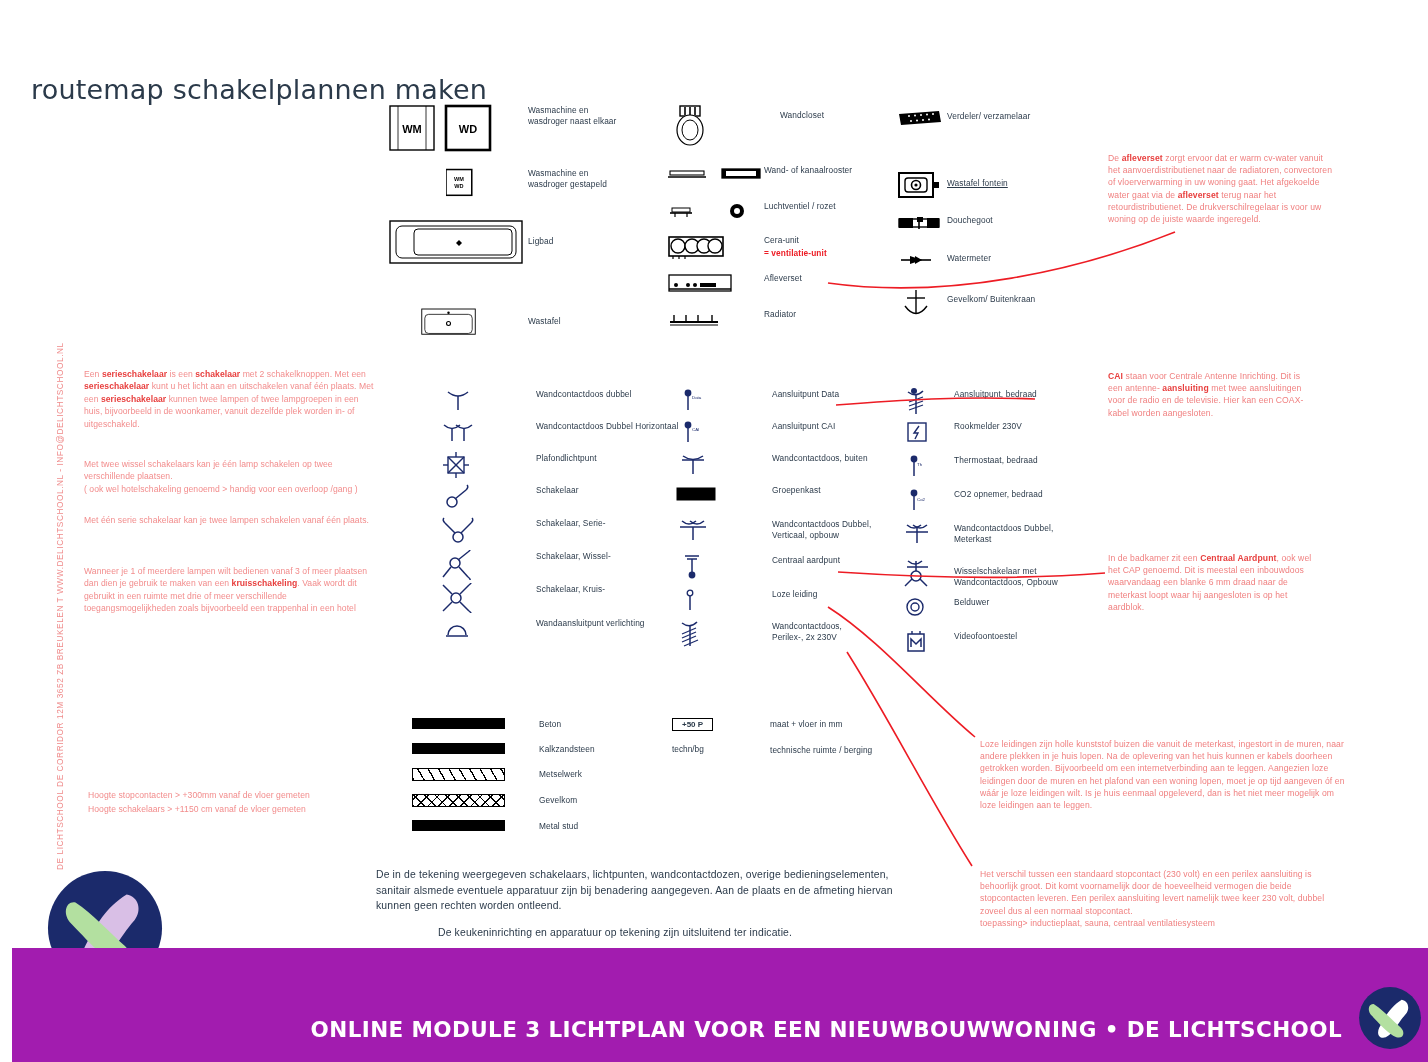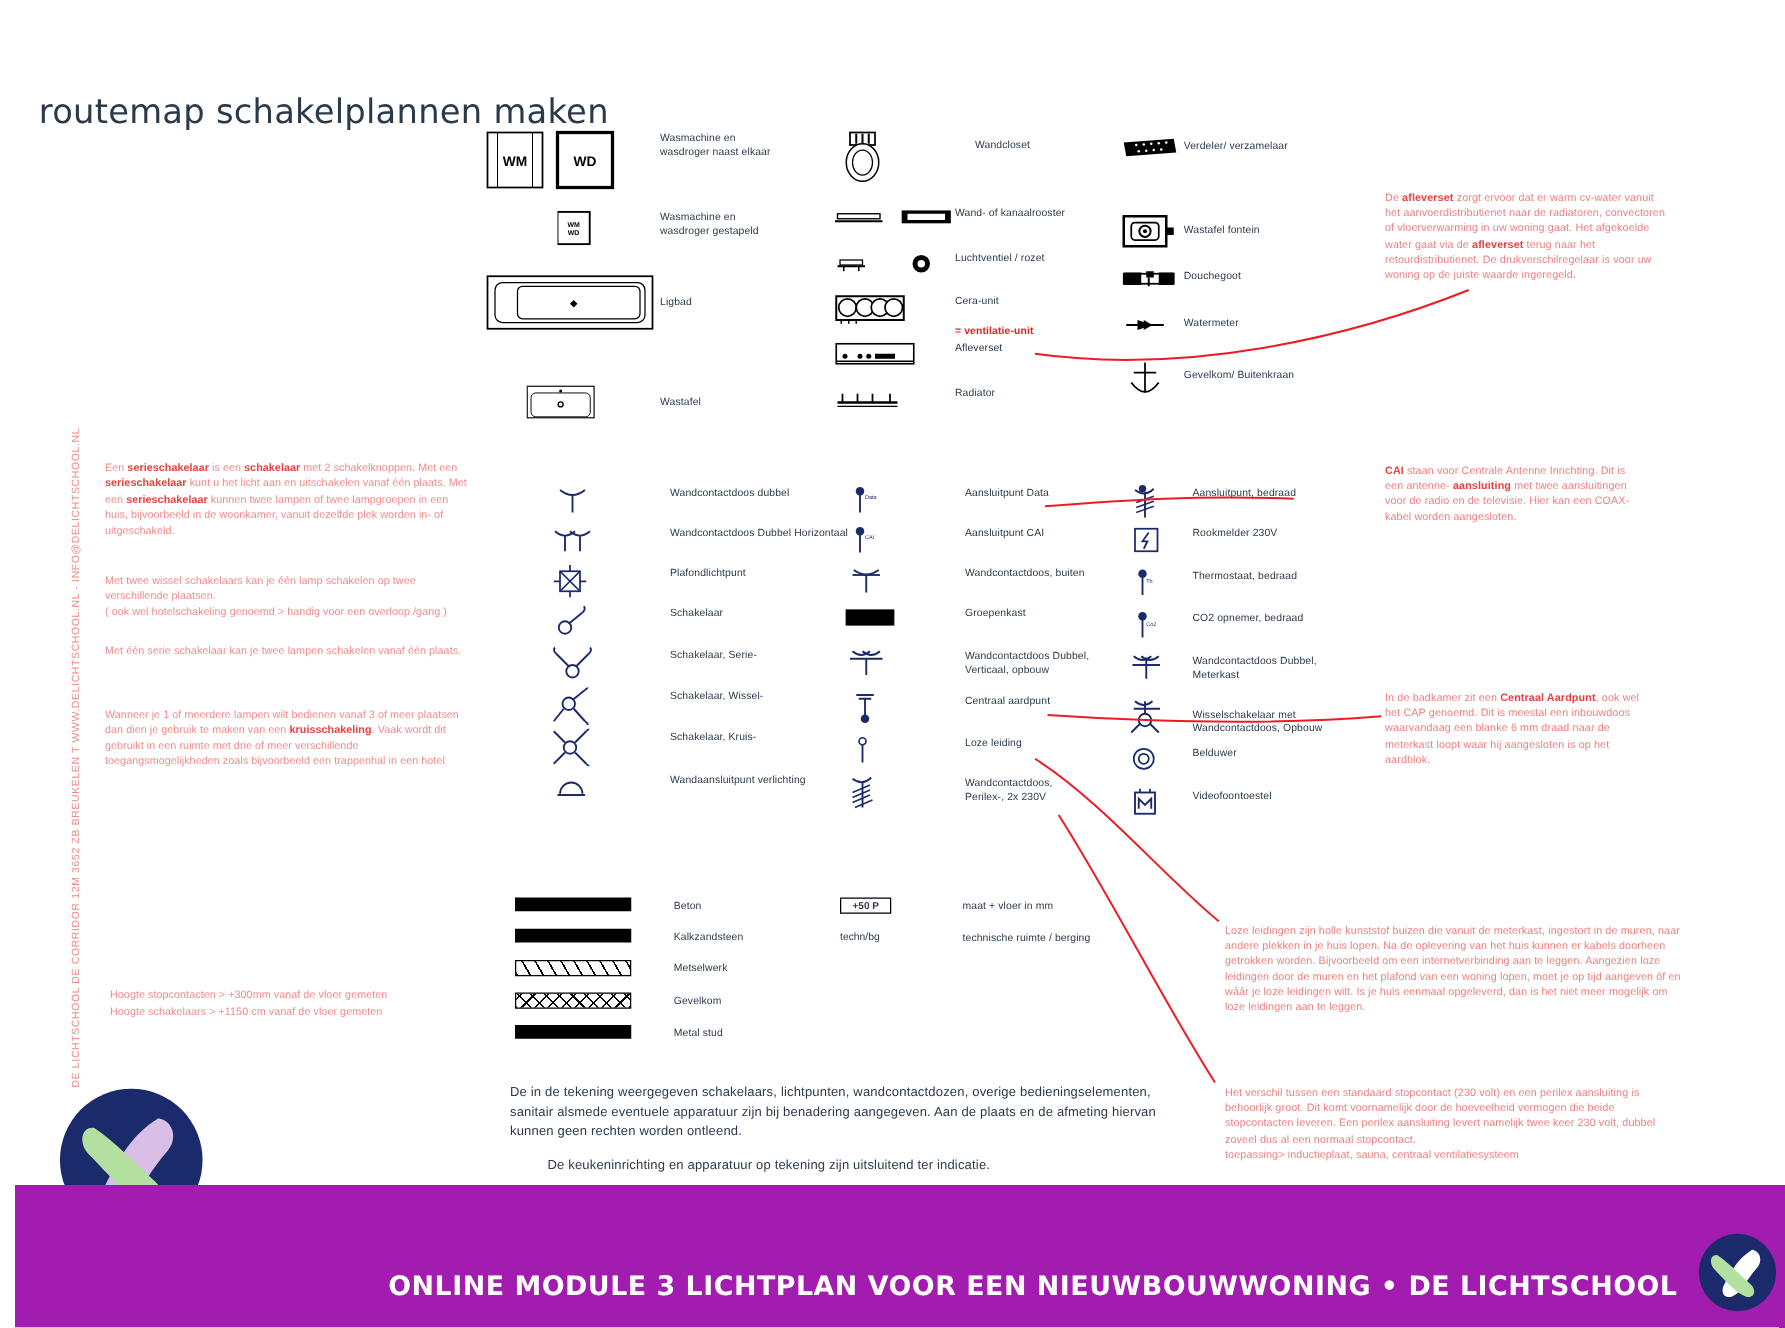--- a/index.html
+++ b/index.html
@@ -210,21 +210,21 @@
           <circle cx="24" cy="12" r="7" fill="#fff" stroke="#000" stroke-width="1.4"></circle>
           <circle cx="36" cy="12" r="7" fill="#fff" stroke="#000" stroke-width="1.4"></circle>
           <circle cx="47" cy="12" r="7" fill="#fff" stroke="#000" stroke-width="1.4"></circle>
           <line x1="5" y1="22" x2="5" y2="25" stroke="#000" stroke-width="1.2"></line>
           <line x1="11" y1="22" x2="11" y2="25" stroke="#000" stroke-width="1.2"></line>
           <line x1="17" y1="22" x2="17" y2="25" stroke="#000" stroke-width="1.2"></line>
         </svg>
       </div>
       <div>
         <div class="sym-label">Cera-unit</div>
-        <div class="sym-label red" style="font-weight:bold;margin-top:12px;">= ventilatie-unit</div>
+        <div class="sym-label red" style="font-weight:bold;margin-top:1px;">= ventilatie-unit</div>
       </div>
     </div>
 
     <div class="sym-row" style="height:36px;">
       <div class="sym-cell">
         <svg width="96" height="22" viewBox="0 0 96 22">
           <rect x="1" y="3" width="62" height="16" fill="#fff" stroke="#000" stroke-width="1.3"></rect>
           <circle cx="8" cy="13" r="2" fill="#000"></circle>
           <circle cx="20" cy="13" r="2" fill="#000"></circle>
           <circle cx="27" cy="13" r="2" fill="#000"></circle>
@@ -273,21 +273,21 @@
     <div class="sym-row" style="height:44px;">
       <div class="sym-cell" style="width:50px;flex:0 0 50px;">
         <svg width="46" height="30" viewBox="0 0 46 30">
           <rect x="2" y="3" width="34" height="24" fill="#fff" stroke="#000" stroke-width="2"></rect>
           <rect x="8" y="8" width="22" height="14" rx="3" fill="#fff" stroke="#000" stroke-width="1.4"></rect>
           <circle cx="19" cy="15" r="4.5" fill="#fff" stroke="#000" stroke-width="1.6"></circle>
           <circle cx="19" cy="15" r="1.6" fill="#000"></circle>
           <rect x="36" y="12" width="6" height="6" fill="#000"></rect>
         </svg>
       </div>
-      <div class="sym-label" style="padding-top:8px;">Wastafel fontein</div>
+      <div class="sym-label" style="padding-top:8px;text-decoration:underline;">Wastafel fontein</div>
     </div>
 
     <div class="sym-row" style="height:38px;">
       <div class="sym-cell" style="width:50px;flex:0 0 50px;">
         <svg width="46" height="18" viewBox="0 0 46 18">
           <rect x="2" y="5" width="40" height="8" fill="#fff" stroke="#000" stroke-width="1.4"></rect>
           <rect x="2" y="4" width="14" height="10" fill="#000"></rect>
           <rect x="30" y="4" width="12" height="10" fill="#000"></rect>
           <rect x="20" y="3" width="6" height="5" fill="#000"></rect>
           <line x1="22" y1="8" x2="22" y2="15" stroke="#000" stroke-width="1.6"></line>
@@ -684,21 +684,21 @@
 
   <div class="note" style="left:1108px;top:552px;width:212px;">
     <span id="ncap"><span>In de badkamer zit een </span><b>Centraal Aardpunt</b><span>, ook wel het CAP genoemd. Dit is meestal een inbouwdoos waarvandaag een blanke 6 mm draad naar de meterkast loopt waar hij aangesloten is op het aardblok.</span></span>
   </div>
 
   <div class="note" style="left:980px;top:738px;width:365px;">Loze leidingen zijn holle kunststof buizen die vanuit de meterkast, ingestort in de muren, naar andere plekken in je huis lopen. Na de oplevering van het huis kunnen er kabels doorheen getrokken worden. Bijvoorbeeld om een internetverbinding aan te leggen. Aangezien loze leidingen door de muren en het plafond van een woning lopen, moet je op tijd aangeven óf en wáár je loze leidingen wilt. Is je huis eenmaal opgeleverd, dan is het niet meer mogelijk om loze leidingen aan te leggen.</div>
 
   <div class="note" style="left:980px;top:868px;width:368px;white-space:pre-line;">Het verschil tussen een standaard stopcontact (230 volt) en een perilex aansluiting is behoorlijk groot. Dit komt voornamelijk door de hoeveelheid vermogen die beide stopcontacten leveren. Een perilex aansluiting levert namelijk twee keer 230 volt, dubbel zoveel dus al een normaal stopcontact.
 toepassing&gt; inductieplaat, sauna, centraal ventilatiesysteem</div>
 
-  <div class="body-text" style="left:408px;top:867px;width:530px;">De in de tekening weergegeven schakelaars, lichtpunten, wandcontactdozen, overige bedieningselementen, sanitair alsmede eventuele apparatuur zijn bij benadering aangegeven. Aan de plaats en de afmeting hiervan kunnen geen rechten worden ontleend.</div>
+  <div class="body-text" style="left:376px;top:867px;width:530px;">De in de tekening weergegeven schakelaars, lichtpunten, wandcontactdozen, overige bedieningselementen, sanitair alsmede eventuele apparatuur zijn bij benadering aangegeven. Aan de plaats en de afmeting hiervan kunnen geen rechten worden ontleend.</div>
   <div class="body-text" style="left:390px;top:925px;width:530px;padding-left:48px;">De keukeninrichting en apparatuur op tekening zijn uitsluitend ter indicatie.</div>
   <div class="body-text" style="left:390px;top:950px;width:530px;">Maatvoering wanden is exclusief wandafwerking.</div>
 
   <svg class="curves">
     <path d="M828 283 C 950 300, 1080 270, 1175 232" fill="none" stroke="#ed1c24" stroke-width="1.6"></path>
     <path d="M836 405 C 900 400, 960 396, 1035 399" fill="none" stroke="#ed1c24" stroke-width="1.6"></path>
     <path d="M838 572 C 930 578, 1020 580, 1105 573" fill="none" stroke="#ed1c24" stroke-width="1.6"></path>
     <path d="M828 607 C 880 640, 930 700, 975 737" fill="none" stroke="#ed1c24" stroke-width="1.6"></path>
     <path d="M847 652 C 890 720, 930 800, 972 866" fill="none" stroke="#ed1c24" stroke-width="1.6"></path>
   </svg>

